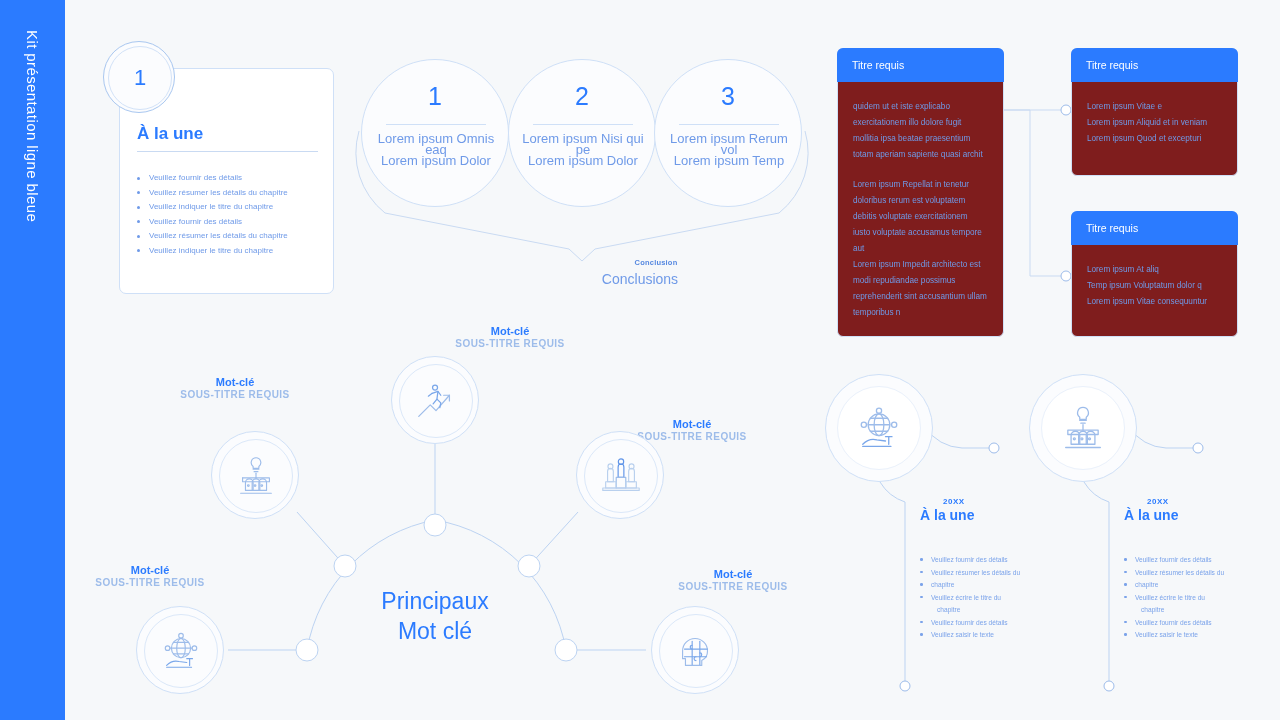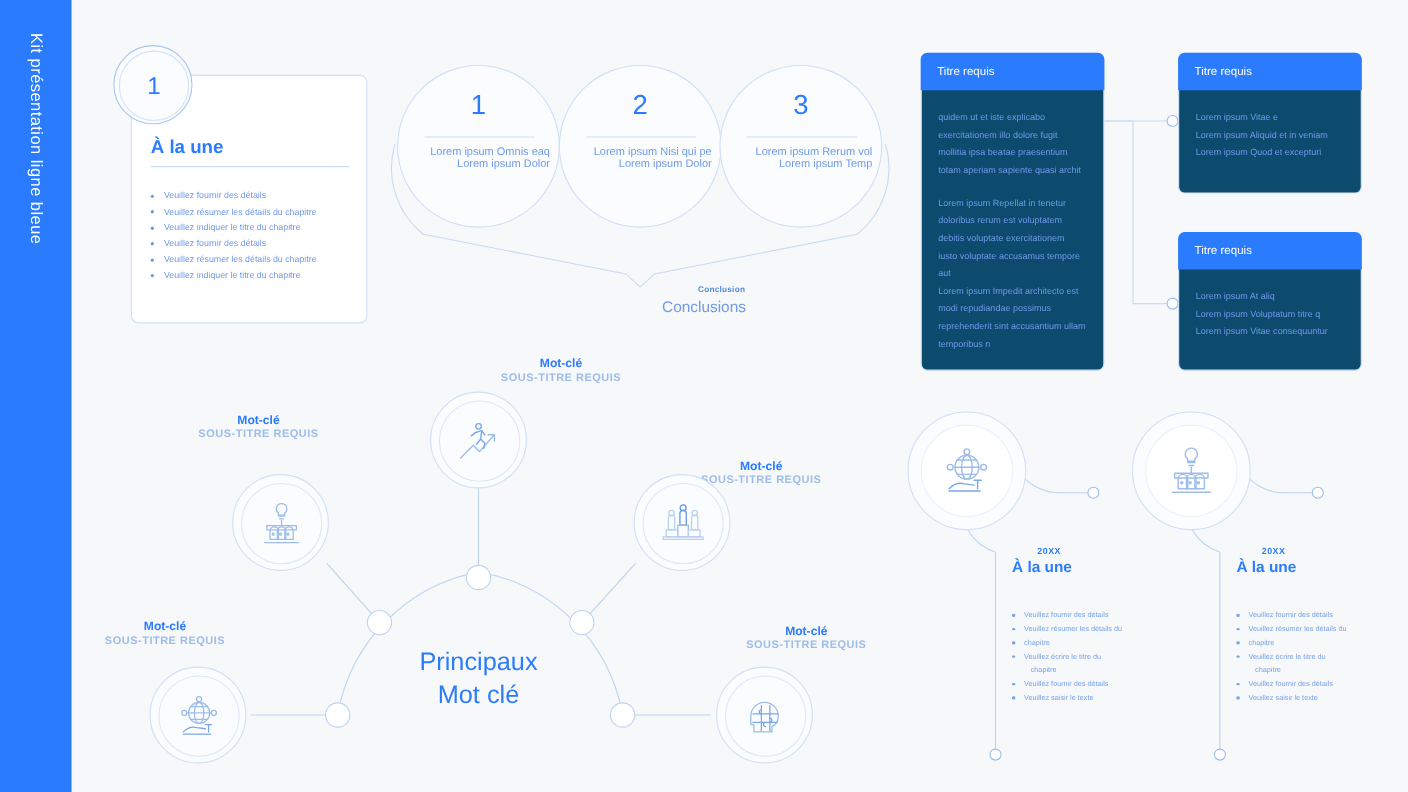--- a/index.html
+++ b/index.html
@@ -68,34 +68,34 @@
   .bigcirc .num {
     position: absolute; left: 0; top: 22px; width: 100%;
     text-align: center; font-size: 25px; color: #2b7bff;
   }
   .bigcirc .rule {
     position: absolute; left: 24px; top: 64px; width: 100px; height: 1px;
     background: #cfe0f7;
   }
   .bigcirc .cap {
     position: absolute; left: 10px; top: 73px; width: 128px;
-    text-align: right; font-size: 10px; line-height: 11px; color: #6f9ae8;
+    text-align: center; font-size: 13px; line-height: 11px; color: #6f9ae8;
   }
   .conclusion-k {
     position: absolute; left: 0; top: 258px; width: 1280px; text-align: center;
     font-size: 7.5px; font-weight: bold; color: #5588e0; letter-spacing: .2px; padding-left: 32px;
   }
   .conclusion-t {
     position: absolute; left: 0; top: 271px; width: 1280px; text-align: center;
     font-size: 14px; color: #6f9ae8;
   }
   .conclusion-k, .conclusion-t { pointer-events: none; }
 
   
-  .panel { position: absolute; background: #0c4a6e; border: 1px solid #cfe0f7; border-radius: 6px; }
+  .panel { position: absolute; background: #7f1d1d; border: 1px solid #cfe0f7; border-radius: 6px; }
   .panel .hd {
     position: absolute; left: -1px; top: -1px; right: -1px; height: 34px;
     background: #2b7bff; border-radius: 6px 6px 0 0;
     display: flex; align-items: center; padding-left: 15px;
     color: #ffffff; font-size: 10.5px;
   }
   .panel .body {
     position: absolute; left: 0; top: 34px; right: 0; bottom: 0;
     padding: 16px 16px 0 15px;
   }
@@ -268,21 +268,21 @@
       <div class="line">Lorem ipsum Vitae e</div>
       <div class="line">Lorem ipsum Aliquid et in veniam</div>
       <div class="line">Lorem ipsum Quod et excepturi</div>
     </div>
   </div>
 
   <div class="panel pC">
     <div class="hd">Titre requis</div>
     <div class="body">
       <div class="line">Lorem ipsum At aliq</div>
-      <div class="line">Lorem ipsum Voluptatum titre q</div>
+      <div class="line">Temp ipsum Voluptatum dolor q</div>
       <div class="line">Lorem ipsum Vitae consequuntur</div>
     </div>
   </div>
 
   <div class="mmlabel" style="left:447px; top:324px; width:126px;">
     <div class="k">Mot-clé</div>
     <div class="s">SOUS-TITRE REQUIS</div>
   </div>
   <div class="icocirc" style="left:391px; top:356px;">
     <div class="inner">

